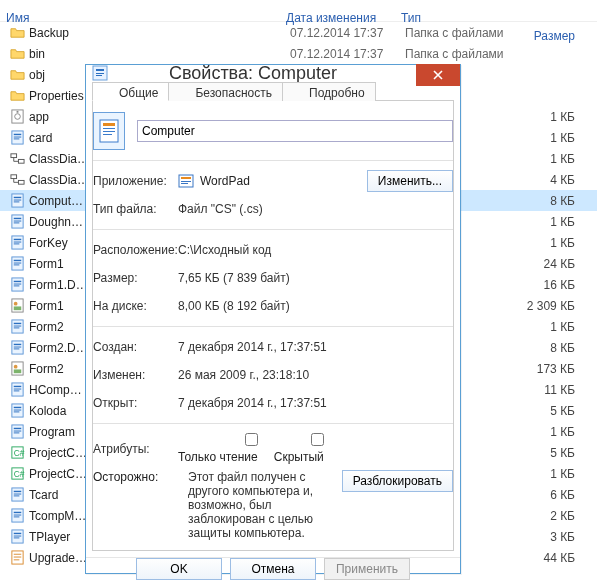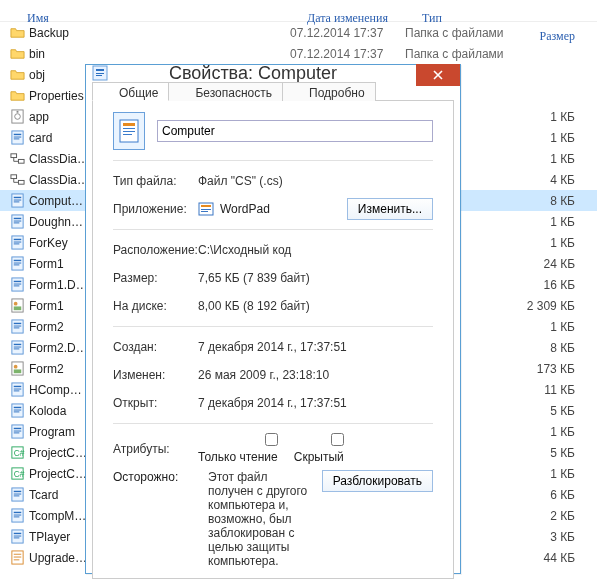--- a/index.html
+++ b/index.html
@@ -21,21 +21,21 @@
   }
   .fl-header {
     display: grid;
     grid-template-columns: 280px 115px 110px 80px;
     height: 22px;
     align-items: center;
     color: #2b5fb0;
     font-size: 12px;
     border-bottom: 1px solid #eee;
   }
-  .fl-header .hcell { padding-left: 27px; white-space: nowrap; overflow: hidden; font-family: Liberation Serif, serif; }
+  .fl-header .hcell { padding-left: 6px; white-space: nowrap; overflow: hidden; }
   .fl-header .hcell.size { text-align: right; padding-right: 10px; margin-top: 36px; }
   .fl-rows { }
   .fl-row {
     display: grid;
     grid-template-columns: 280px 115px 110px 80px;
     height: 21px;
     align-items: center;
     font-size: 12px;
   }
   .fl-row.selected { background: #cde8ff; }
@@ -94,21 +94,21 @@
     margin-right: -1px;
     position: relative;
     top: 1px;
   }
   .dlg-tab.active { background: #fff; border-bottom: 1px solid #fff; z-index: 2; }
   .dlg-body-wrap {
     margin: 0 6px 6px 6px;
     border: 1px solid #ccc;
     flex: 1;
     background: #fff;
-    padding: 10px 20px;
+    padding: 10px 0;
     display: flex;
     flex-direction: column;
     gap: 6px;
   }
   .row { display: flex; align-items: center; min-height: 22px; }
   .row .lbl { width: 85px; color: #333; }
   .row .val { flex: 1; color: #333; }
   .hr { height: 1px; background: #e1e1e1; margin: 3px 0; }
   .file-icon-big {
     width: 32px; height: 38px; border: 1px solid #6aa0db;
@@ -591,38 +591,38 @@
             <rect x="4" y="12" width="12" height="1" fill="#3b7bcc"></rect>
             <rect x="4" y="15" width="9" height="1" fill="#3b7bcc"></rect>
           </svg>
       </div>
       <input class="filename-input" value="Computer" style="">
     </div>
 
     <div class="hr"></div>
 
     <div class="row">
-      <div class="lbl">Тип файла:</div>
-      <div class="val">Файл "CS" (.cs)</div>
-    </div>
-
-    <div class="row">
       <div class="lbl">Приложение:</div>
       <div class="app-block">
         <span class="app-icon">
           <svg viewBox="0 0 16 16">
               <rect x="1" y="2" width="14" height="12" fill="#fff" stroke="#3a76c4"></rect>
               <rect x="3" y="4" width="10" height="2" fill="#e78a1f"></rect>
               <rect x="3" y="8" width="10" height="1" fill="#3a76c4"></rect>
               <rect x="3" y="10" width="7" height="1" fill="#3a76c4"></rect>
             </svg>
         </span>
         <span>WordPad</span>
       </div>
       <button class="btn">Изменить...</button>
+    </div>
+
+    <div class="row">
+      <div class="lbl">Тип файла:</div>
+      <div class="val">Файл "CS" (.cs)</div>
     </div>
 
     <div class="hr"></div>
 
     <div class="row">
       <div class="lbl">Расположение:</div>
       <div class="val">C:\Исходный код</div>
     </div>
     <div class="row">
       <div class="lbl">Размер:</div>

